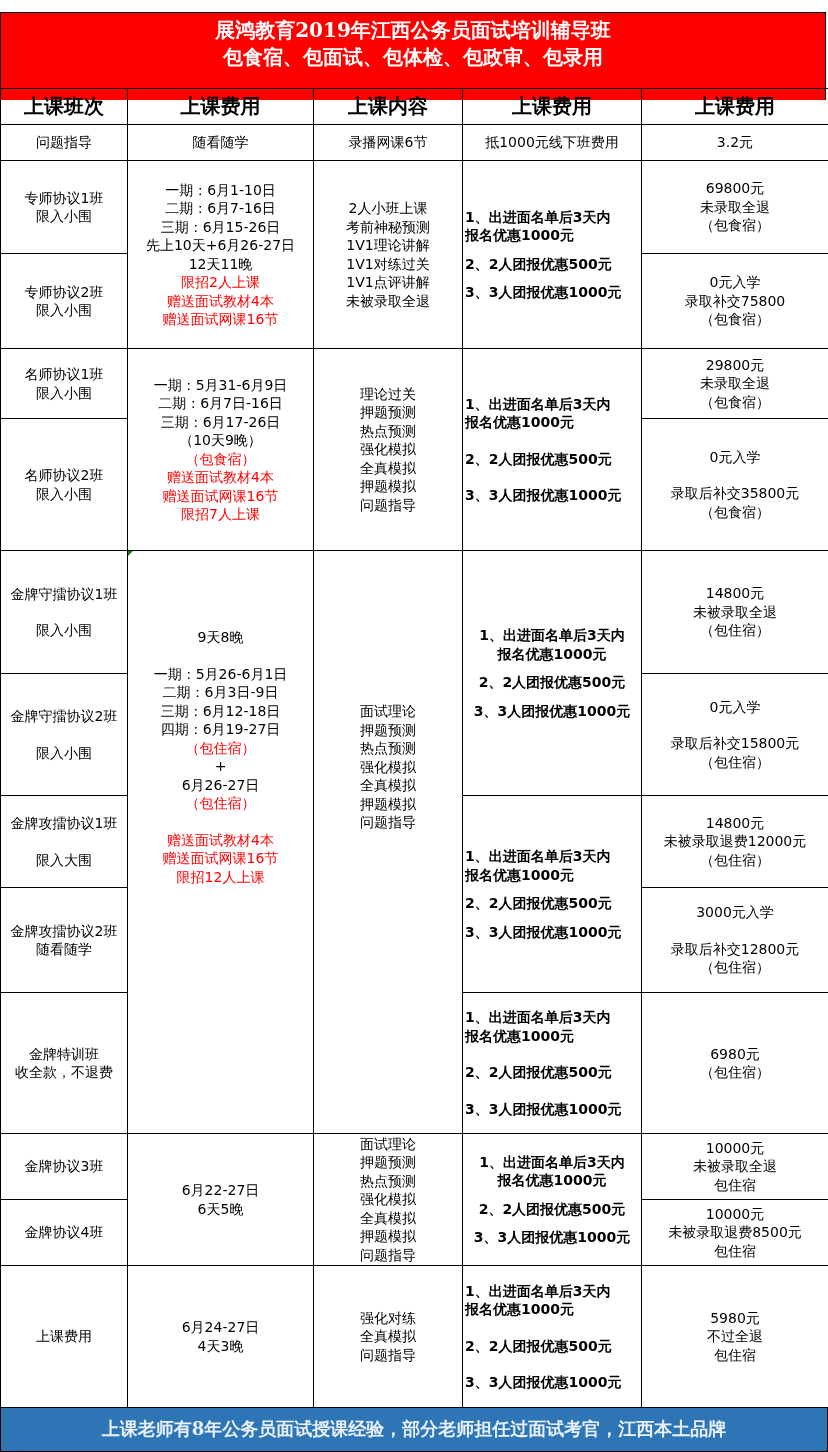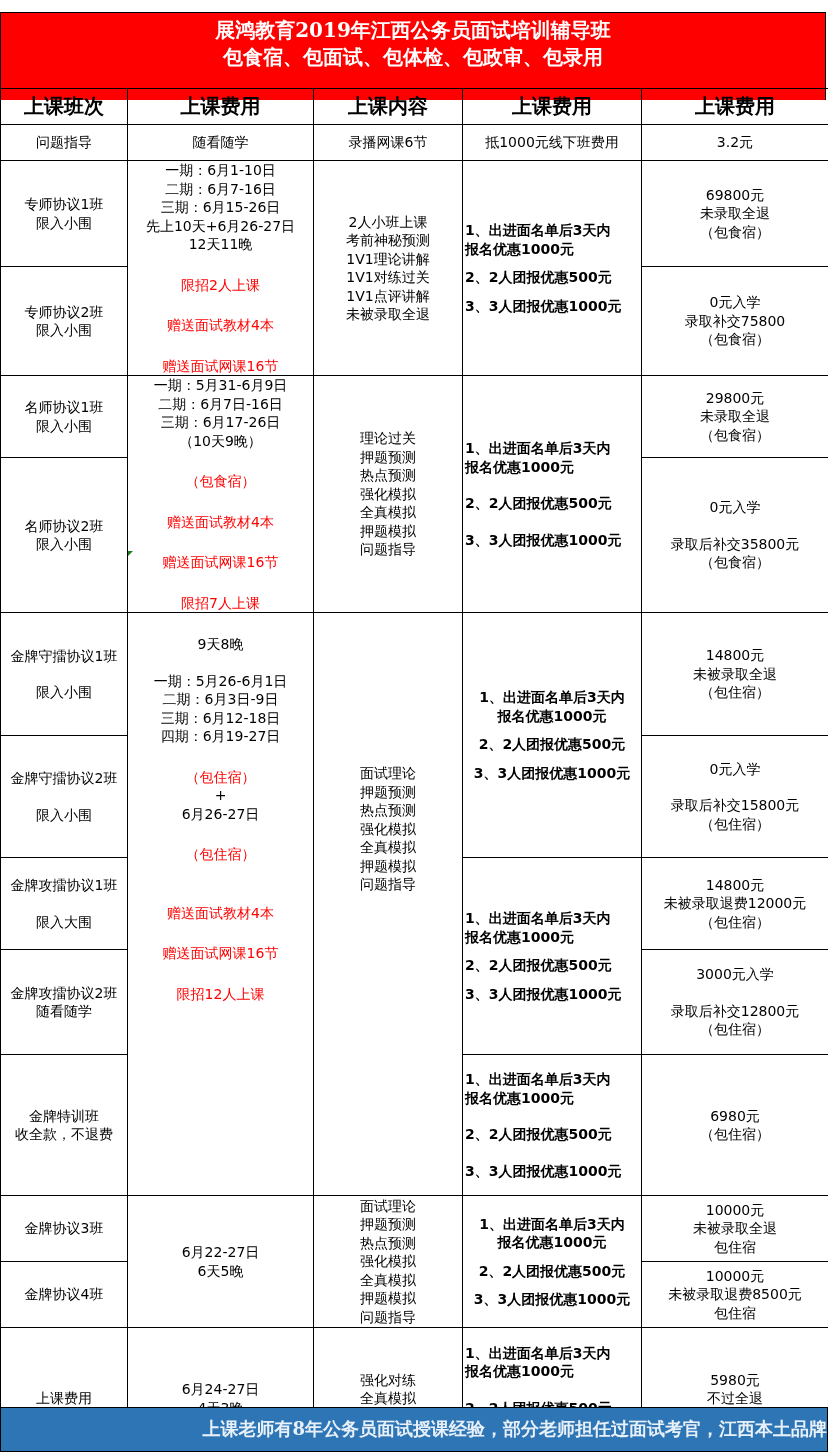--- a/index.html
+++ b/index.html
@@ -11,29 +11,29 @@
   .title-band .tl { font-family: "DejaVu Serif", "Liberation Serif", serif; font-size: 20px;
                     font-weight: bold; line-height: 27px; white-space: nowrap; }
   table.sched { position: absolute; left: 0; top: 88px; border-collapse: collapse;
                 table-layout: fixed; width: 828px; }
   table.sched td, table.sched th { border: 1.5px solid #000; text-align: center; vertical-align: middle;
                 padding: 0 2px; font-size: 14px; line-height: 18.5px; font-weight: normal;
                 overflow: hidden; box-sizing: border-box; }
   table.sched th { font-family: "DejaVu Serif", "Liberation Serif", serif; font-size: 20px;
                    font-weight: bold; height: 36px; }
   .ln { display: block; white-space: nowrap; }
-  .red { color: #ff0000; margin-top: 22px; }
+  .red { color: #ff0000; }
   .gap { display: block; height: 18px; }
   .gap-s { display: block; height: 10px; }
   .left { text-align: left !important; }
   .cond .ln { white-space: nowrap; font-weight: bold; }
   .footer { position: absolute; left: 0; top: 1407px; width: 828px; height: 45px;
             background: #2e75b6; border: 1px solid #000; box-sizing: border-box;
             color: #e8f0f8; font-family: "DejaVu Serif", "Liberation Serif", serif;
-            font-size: 18px; font-weight: bold; text-align: right; line-height: 42px; white-space: nowrap; }
+            font-size: 18px; font-weight: bold; text-align: center; line-height: 42px; white-space: nowrap; }
   .corner-mark { position: absolute; left: 128px; top: 551px; width: 0; height: 0;
                  border-top: 5px solid #1f7a1f; border-right: 5px solid transparent; }
 </style>
 </head>
 <body>
 
 <div class="title-band">
   <div class="tl">展鸿教育2019年江西公务员面试培训辅导班</div>
   <div class="tl">包食宿、包面试、包体检、包政审、包录用</div>
 </div>

